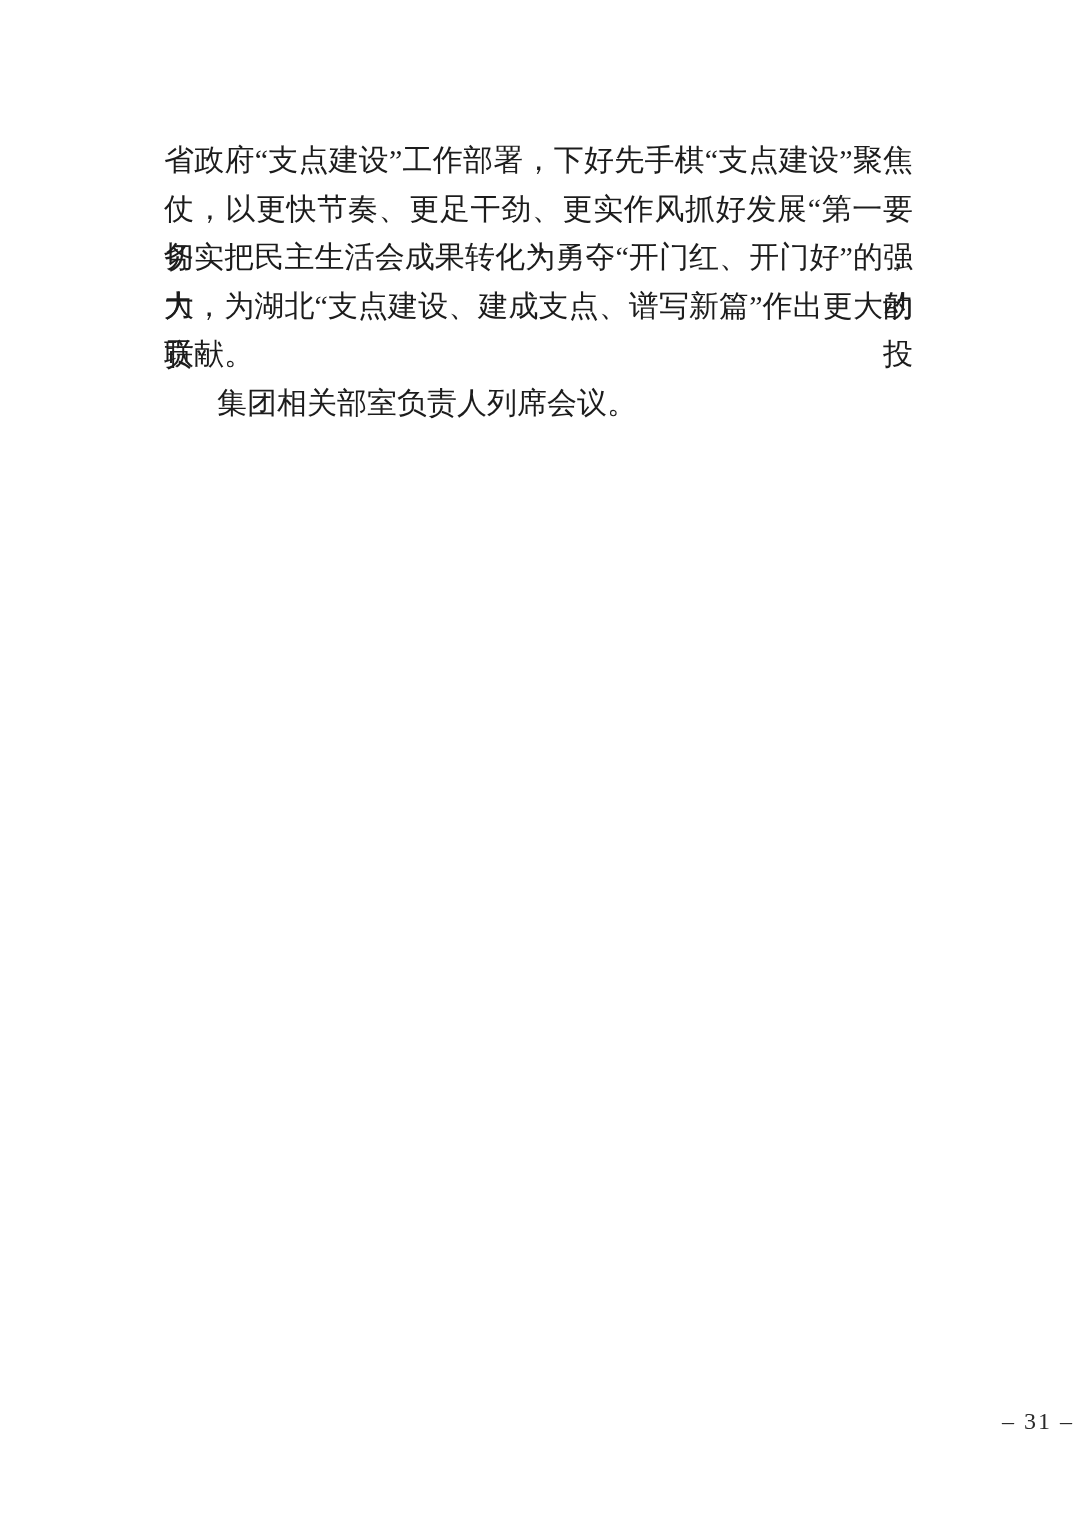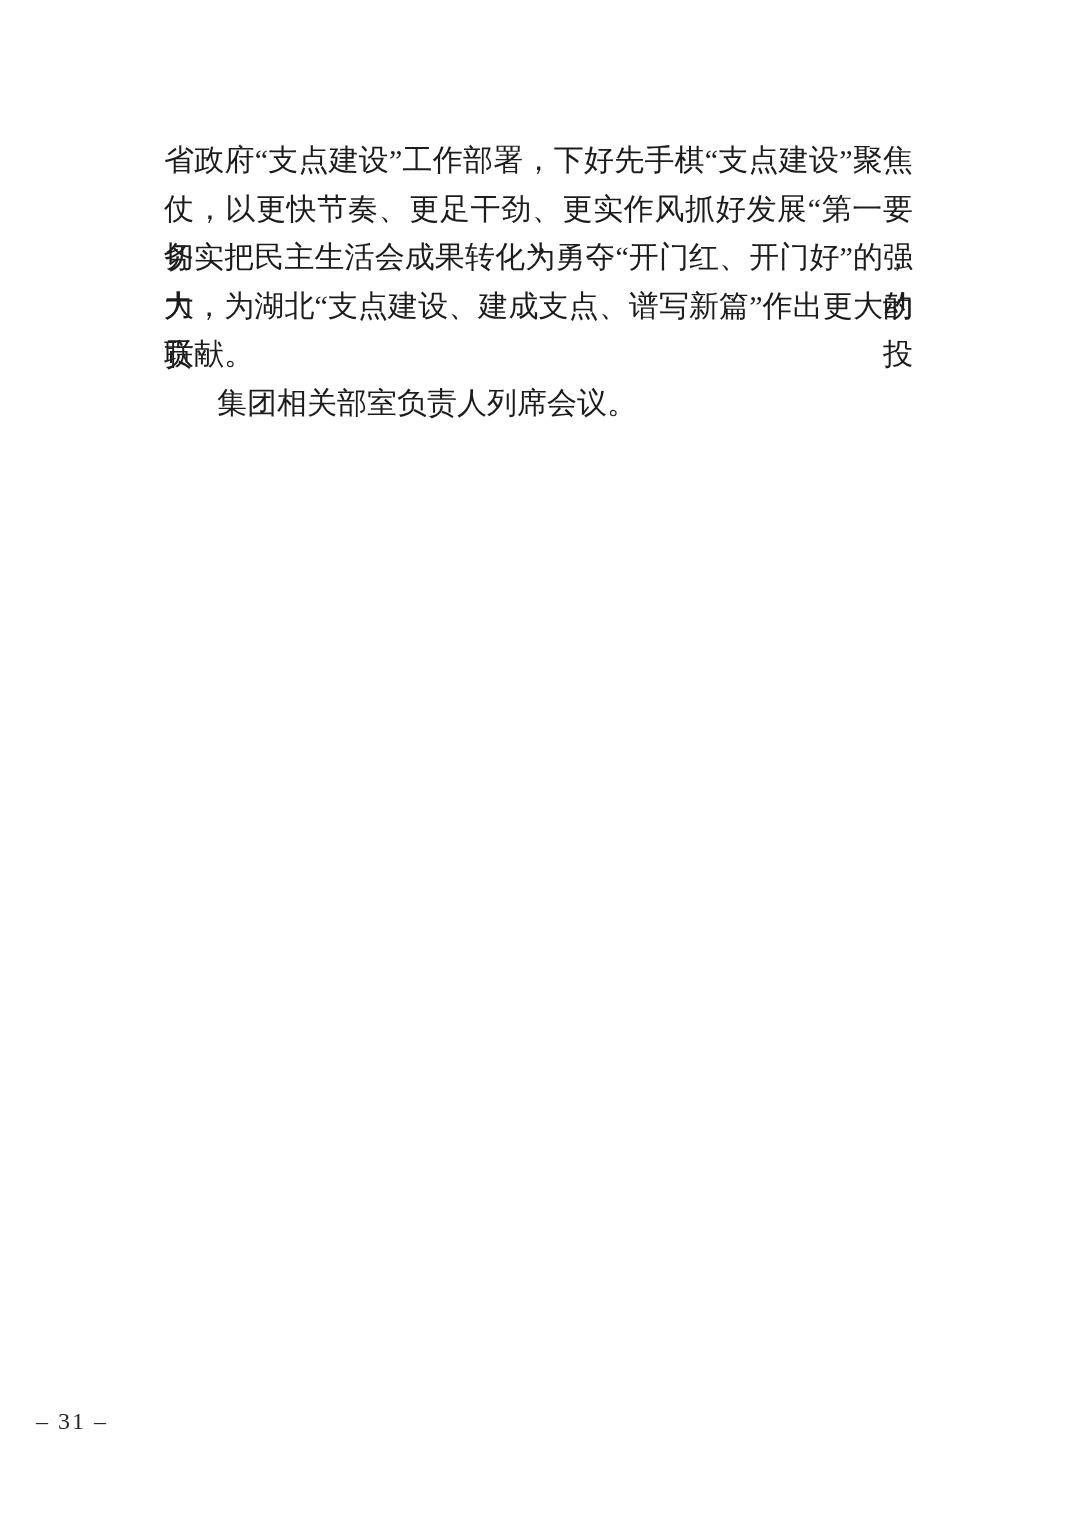--- a/index.html
+++ b/index.html
@@ -44,21 +44,21 @@
 
   .line.indent2 {
     text-indent: 53px;
   }
 
   .page-number {
     position: absolute;
     top: 1408px;
     left: 0;
     width: 100%;
-    text-align: left;
+    text-align: right;
     font-size: 24px;
     color: #2a2a2a;
     letter-spacing: 2px;
     padding-left: 36px;
   }
 </style>
 </head>
 <body>
 
 <div class="page">

